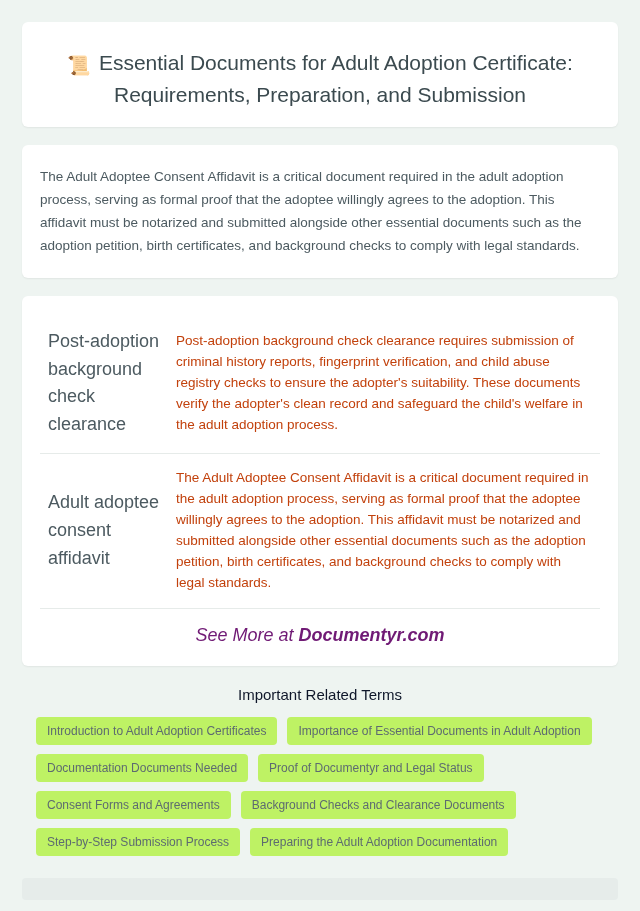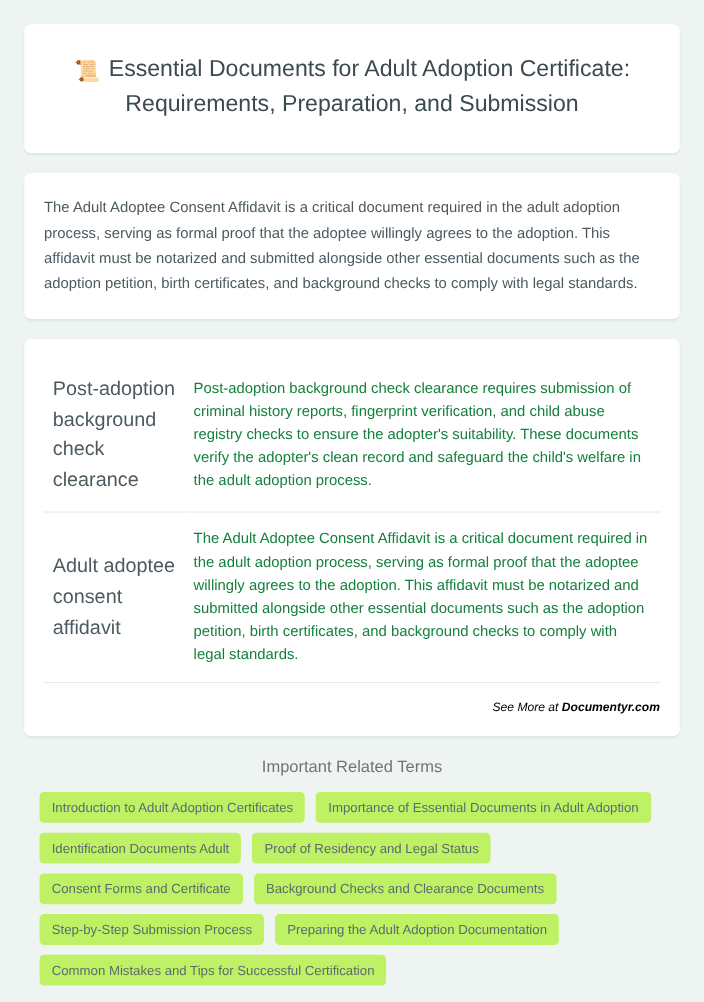--- a/index.html
+++ b/index.html
@@ -17,21 +17,21 @@
     background: #eef4f1;
     padding: 22px 22px 0 22px;
   }
   .card {
     background: #ffffff;
     border-radius: 6px;
     box-shadow: 0 1px 2px rgba(0,0,0,0.06);
   }
   
   .title-card {
-    padding: 26px 34px 29px 34px;
+    padding: 26px 34px 17px 34px;
     margin-bottom: 18px;
     text-align: center;
   }
   .title-text {
     font-size: 21px;
     line-height: 1.42;
     color: #3b4a4f;
     font-weight: normal;
     margin: 0;
   }
@@ -70,37 +70,37 @@
     width: 128px;
     font-size: 18px;
     line-height: 1.55;
     color: #4c5a60;
     padding-left: 14px;
     padding-right: 10px;
   }
   td.kv-val {
     font-size: 13.5px;
     line-height: 1.55;
-    color: #15803d;
+    color: #c2410c;
     padding-left: 16px;
     padding-right: 8px;
   }
   .see-more {
-    text-align: right;
+    text-align: center;
     font-style: italic;
-    font-size: 11px;
-    color: #000000;
+    font-size: 18px;
+    color: #701a75;
     padding: 16px 0 6px 0;
   }
   .see-more b { font-style: italic; font-weight: bold; }
   
   .terms-title {
     text-align: center;
     font-size: 15px;
-    color: #737373;
+    color: #0f172a;
     margin: 0 0 14px 0;
     font-weight: normal;
   }
   .tags {
     display: flex;
     flex-wrap: wrap;
     gap: 9px 10px;
     padding: 0 14px;
     margin-bottom: 22px;
   }
@@ -150,26 +150,25 @@
       </tbody>
     </table>
     <div class="see-more"><span>See More at </span><b>Documentyr.com</b></div>
   </div>
 
   <h2 class="terms-title">Important Related Terms</h2>
 
   <div class="tags">
     <span class="tag">Introduction to Adult Adoption Certificates</span>
     <span class="tag">Importance of Essential Documents in Adult Adoption</span>
-    <span class="tag">Identification Documents Adult</span>
-    <span class="tag">Proof of Residency and Legal Status</span>
-    <span class="tag">Consent Forms and Certificate</span>
+    <span class="tag">Documentation Documents Needed</span>
+    <span class="tag">Proof of Documentyr and Legal Status</span>
+    <span class="tag">Consent Forms and Agreements</span>
     <span class="tag">Background Checks and Clearance Documents</span>
     <span class="tag">Step-by-Step Submission Process</span>
     <span class="tag">Preparing the Adult Adoption Documentation</span>
-    <span class="tag">Common Mistakes and Tips for Successful Certification</span>
   </div>
 
   <div class="footer">
     
   </div>
 
 </div>
 
 </body></html>

